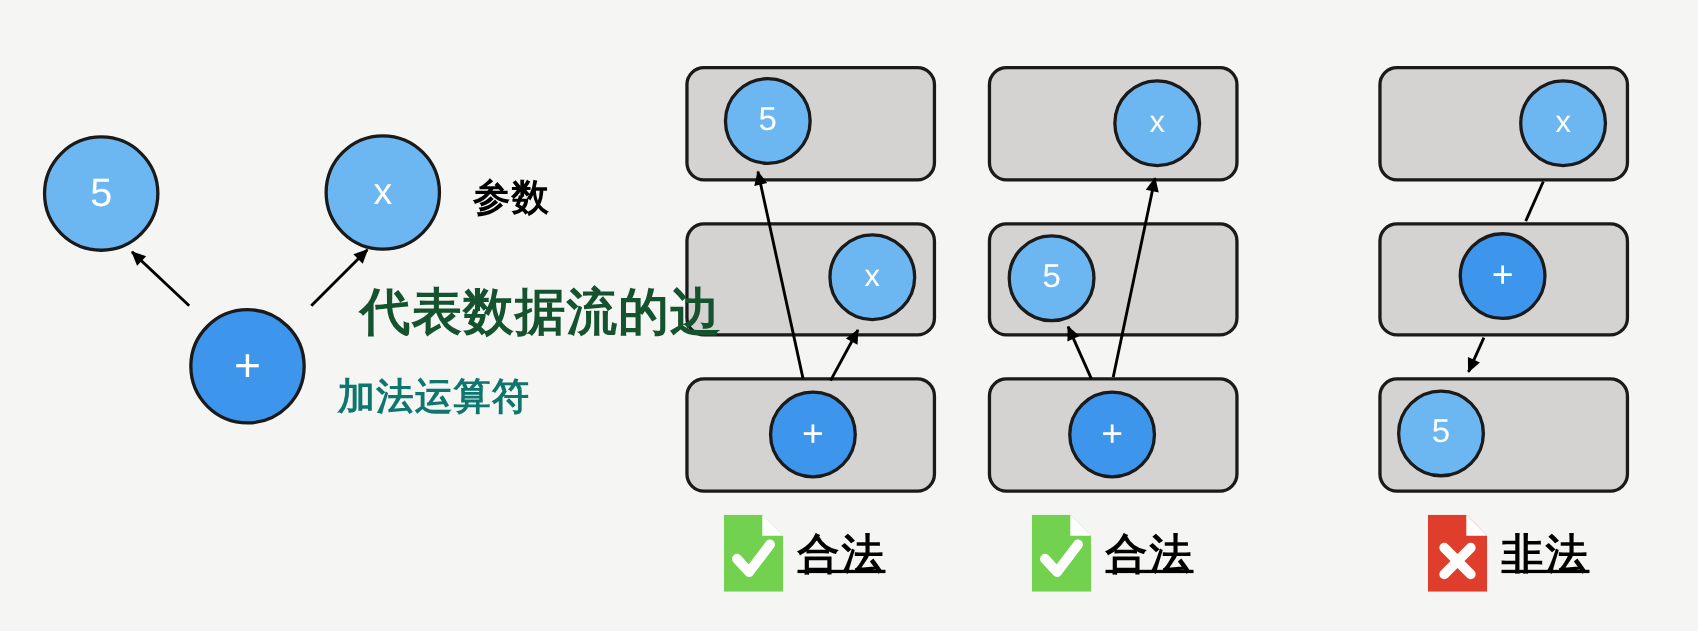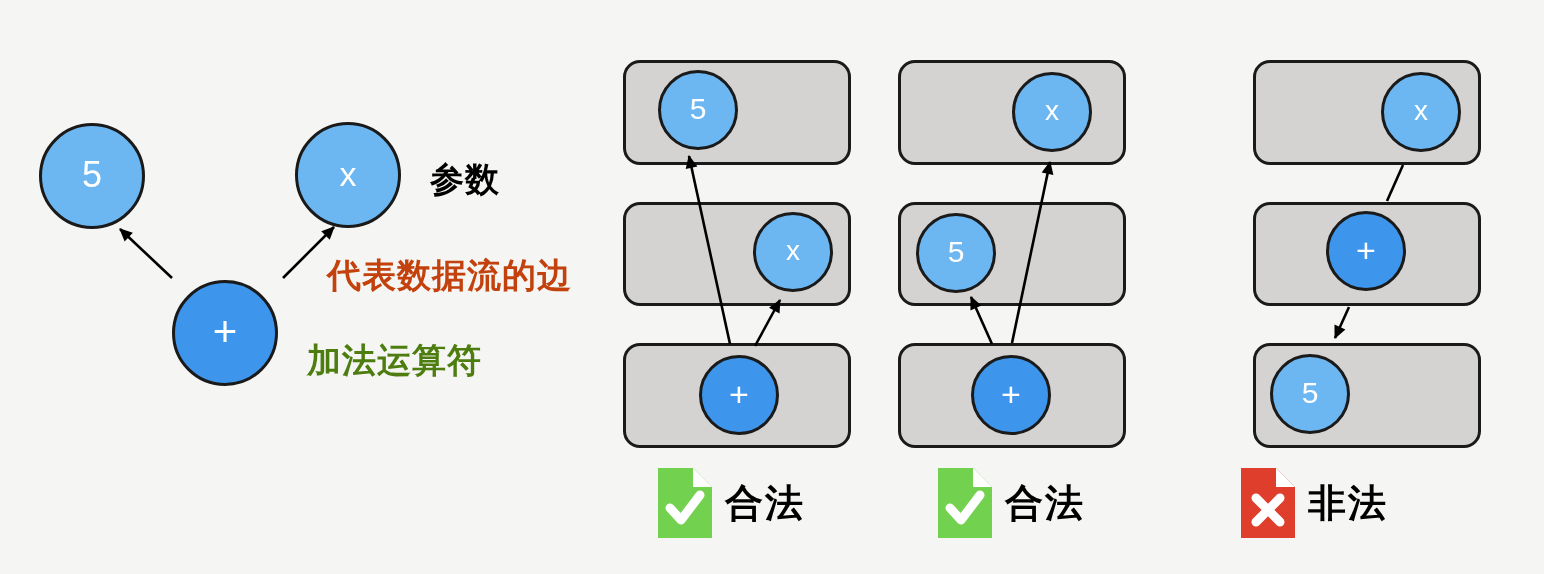--- a/index.html
+++ b/index.html
@@ -38,20 +38,21 @@
     white-space: nowrap;
     z-index: 2;
     letter-spacing: 1px;
   }
   .verdict {
     position: absolute;
     display: flex;
     align-items: center;
     gap: 13px;
     z-index: 2;
+    text-decoration: underline;
   }
   .verdict-label {
     font-weight: 700;
     font-size: 38px;
     white-space: nowrap;
     letter-spacing: 2px;
   }
   #edge-overlay {
     position: absolute;
     left: 0;
@@ -67,22 +68,22 @@
     <div class="graph-node" style="left: 39px; top: 123px; width: 106px; height: 106px; background: rgb(108, 183, 241); border: 3px solid rgb(26, 26, 26); color: rgb(255, 255, 255); font-size: 36px;">
       <span>5</span>
     </div>
     <div class="graph-node" style="left: 295px; top: 122px; width: 106px; height: 106px; background: rgb(108, 183, 241); border: 3px solid rgb(26, 26, 26); color: rgb(255, 255, 255); font-size: 34px;">
       <span>x</span>
     </div>
     <div class="graph-node" style="left: 172px; top: 280px; width: 106px; height: 106px; background: rgb(61, 149, 236); border: 3px solid rgb(26, 26, 26); color: rgb(255, 255, 255); font-size: 42px;">
       <span>+</span>
     </div>
     <div class="annotation" style="left: 417px; top: 157px; font-size: 34px; color: rgb(0, 0, 0); margin-left: 13px;">参数</div>
-    <div class="annotation" style="left: 327px; top: 253px; font-size: 34px; color: #c2410c;">代表数据流的边</div>
-    <div class="annotation" style="left: 307px; top: 338px; font-size: 34px; color: #4d7c0f; font-family: Liberation Serif, serif;">加法运算符</div>
+    <div class="annotation" style="left: 327px; top: 253px; font-size: 46px; color: #14532d;">代表数据流的边</div>
+    <div class="annotation" style="left: 307px; top: 338px; font-size: 34px; color: #0f766e; font-family: Liberation Serif, serif;">加法运算符</div>
     <div class="frame-box" style="left: 623px; top: 60px; width: 228px; height: 105px; background: rgb(212, 211, 210); border: 3px solid rgb(26, 26, 26);"></div>
     <div class="frame-box" style="left: 623px; top: 202px; width: 228px; height: 104px; background: rgb(212, 211, 210); border: 3px solid rgb(26, 26, 26);"></div>
     <div class="frame-box" style="left: 623px; top: 343px; width: 228px; height: 105px; background: rgb(212, 211, 210); border: 3px solid rgb(26, 26, 26);"></div>
     <div class="graph-node" style="left: 658px; top: 70px; width: 80px; height: 80px; background: rgb(108, 183, 241); border: 3px solid rgb(26, 26, 26); color: rgb(255, 255, 255); font-size: 30px;">
       <span>5</span>
     </div>
     <div class="graph-node" style="left: 753px; top: 212px; width: 80px; height: 80px; background: rgb(108, 183, 241); border: 3px solid rgb(26, 26, 26); color: rgb(255, 255, 255); font-size: 28px;">
       <span>x</span>
     </div>
     <div class="graph-node" style="left: 699px; top: 355px; width: 80px; height: 80px; background: rgb(61, 149, 236); border: 3px solid rgb(26, 26, 26); color: rgb(255, 255, 255); font-size: 34px;">
@@ -121,21 +122,21 @@
     <div class="frame-box" style="left: 1253px; top: 343px; width: 228px; height: 105px; background: rgb(212, 211, 210); border: 3px solid rgb(26, 26, 26);"></div>
     <div class="graph-node" style="left: 1381px; top: 72px; width: 80px; height: 80px; background: rgb(108, 183, 241); border: 3px solid rgb(26, 26, 26); color: rgb(255, 255, 255); font-size: 28px;">
       <span>x</span>
     </div>
     <div class="graph-node" style="left: 1326px; top: 211px; width: 80px; height: 80px; background: rgb(61, 149, 236); border: 3px solid rgb(26, 26, 26); color: rgb(255, 255, 255); font-size: 34px;">
       <span>+</span>
     </div>
     <div class="graph-node" style="left: 1270px; top: 354px; width: 80px; height: 80px; background: rgb(108, 183, 241); border: 3px solid rgb(26, 26, 26); color: rgb(255, 255, 255); font-size: 30px;">
       <span>5</span>
     </div>
-    <div class="verdict" style="left: 1241px; top: 468px;">
+    <div class="verdict" style="left: 1298px; top: 468px;">
       <svg width="54" height="70" viewBox="0 0 54 70">
         <path d="M0,0 L35,0 L54,19 L54,70 L0,70 Z" fill="#DE3E2B"></path>
         <path d="M35,0 L35,19 L54,19 Z" fill="#FFFFFF"></path>
         <path d="M15,30 L39,54 M39,30 L15,54" stroke="#FFFFFF" stroke-width="9" fill="none" stroke-linecap="round" stroke-linejoin="round"></path>
       </svg>
       <span class="verdict-label" style="color: rgb(0, 0, 0);">非法</span>
     </div>
     <svg id="edge-overlay" width="1544" height="574">
       <defs>
         <marker id="arrowhead" markerUnits="userSpaceOnUse" markerWidth="16" markerHeight="14" refX="13" refY="7" orient="auto">

